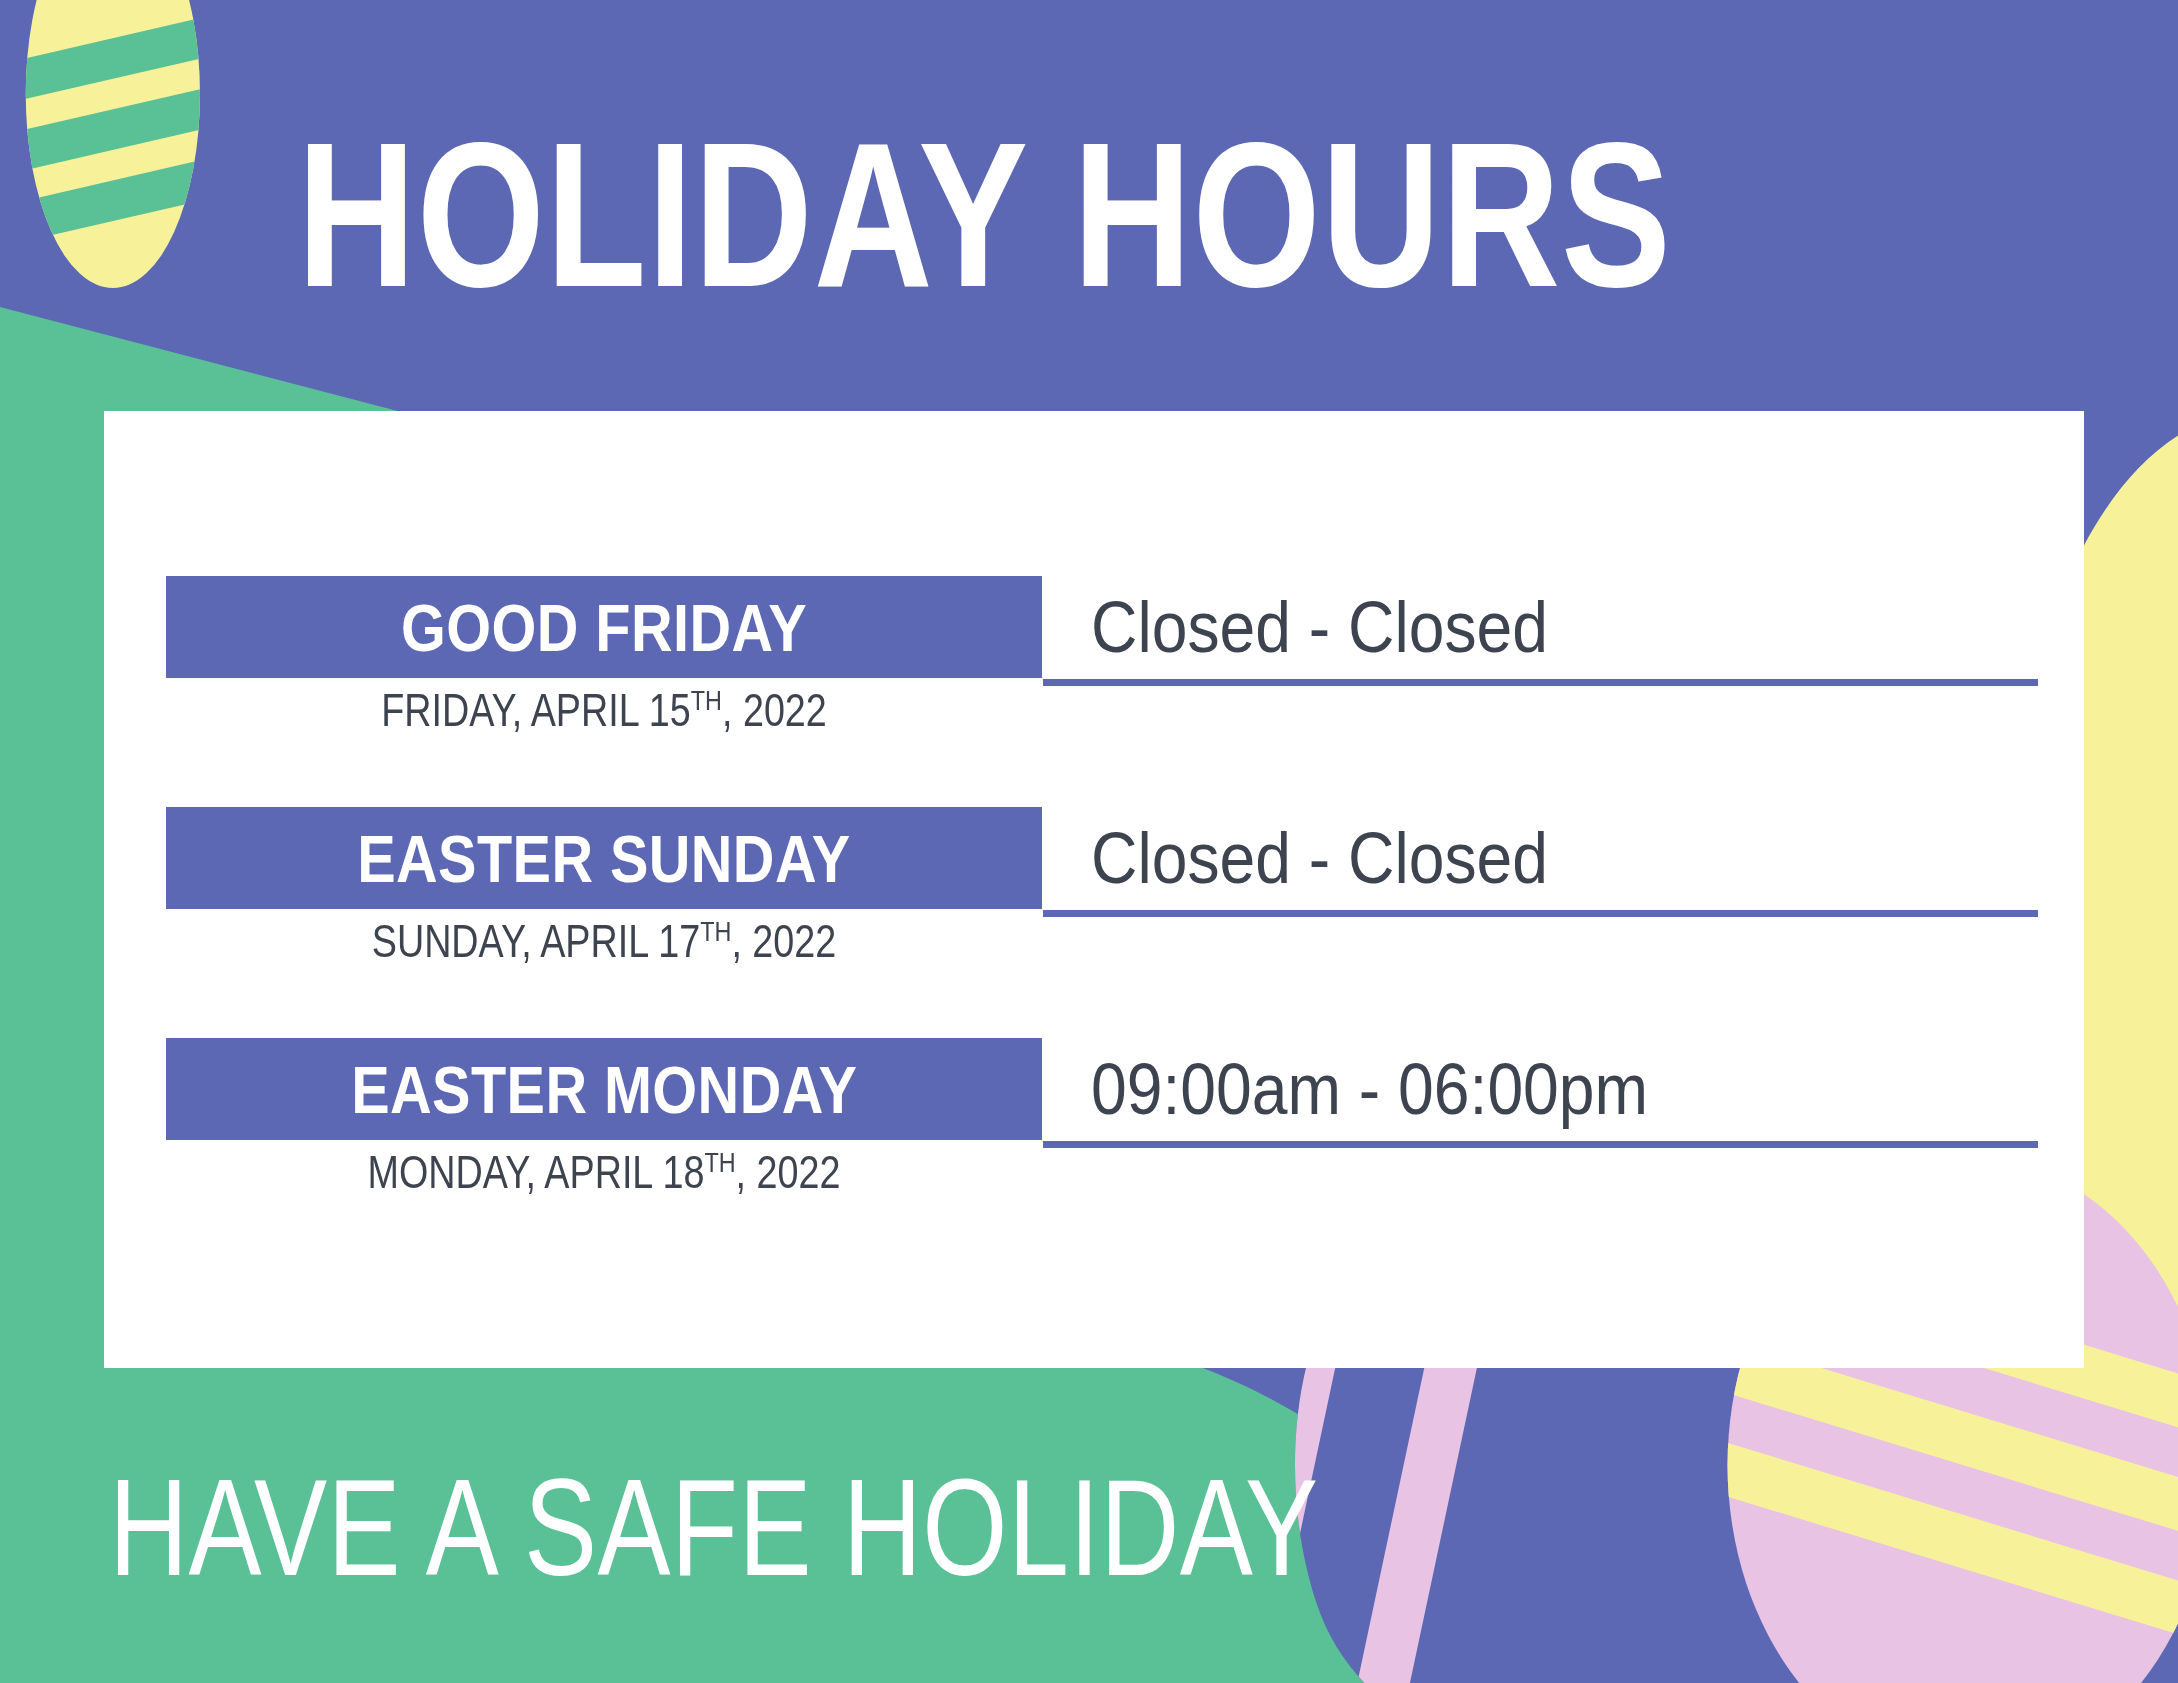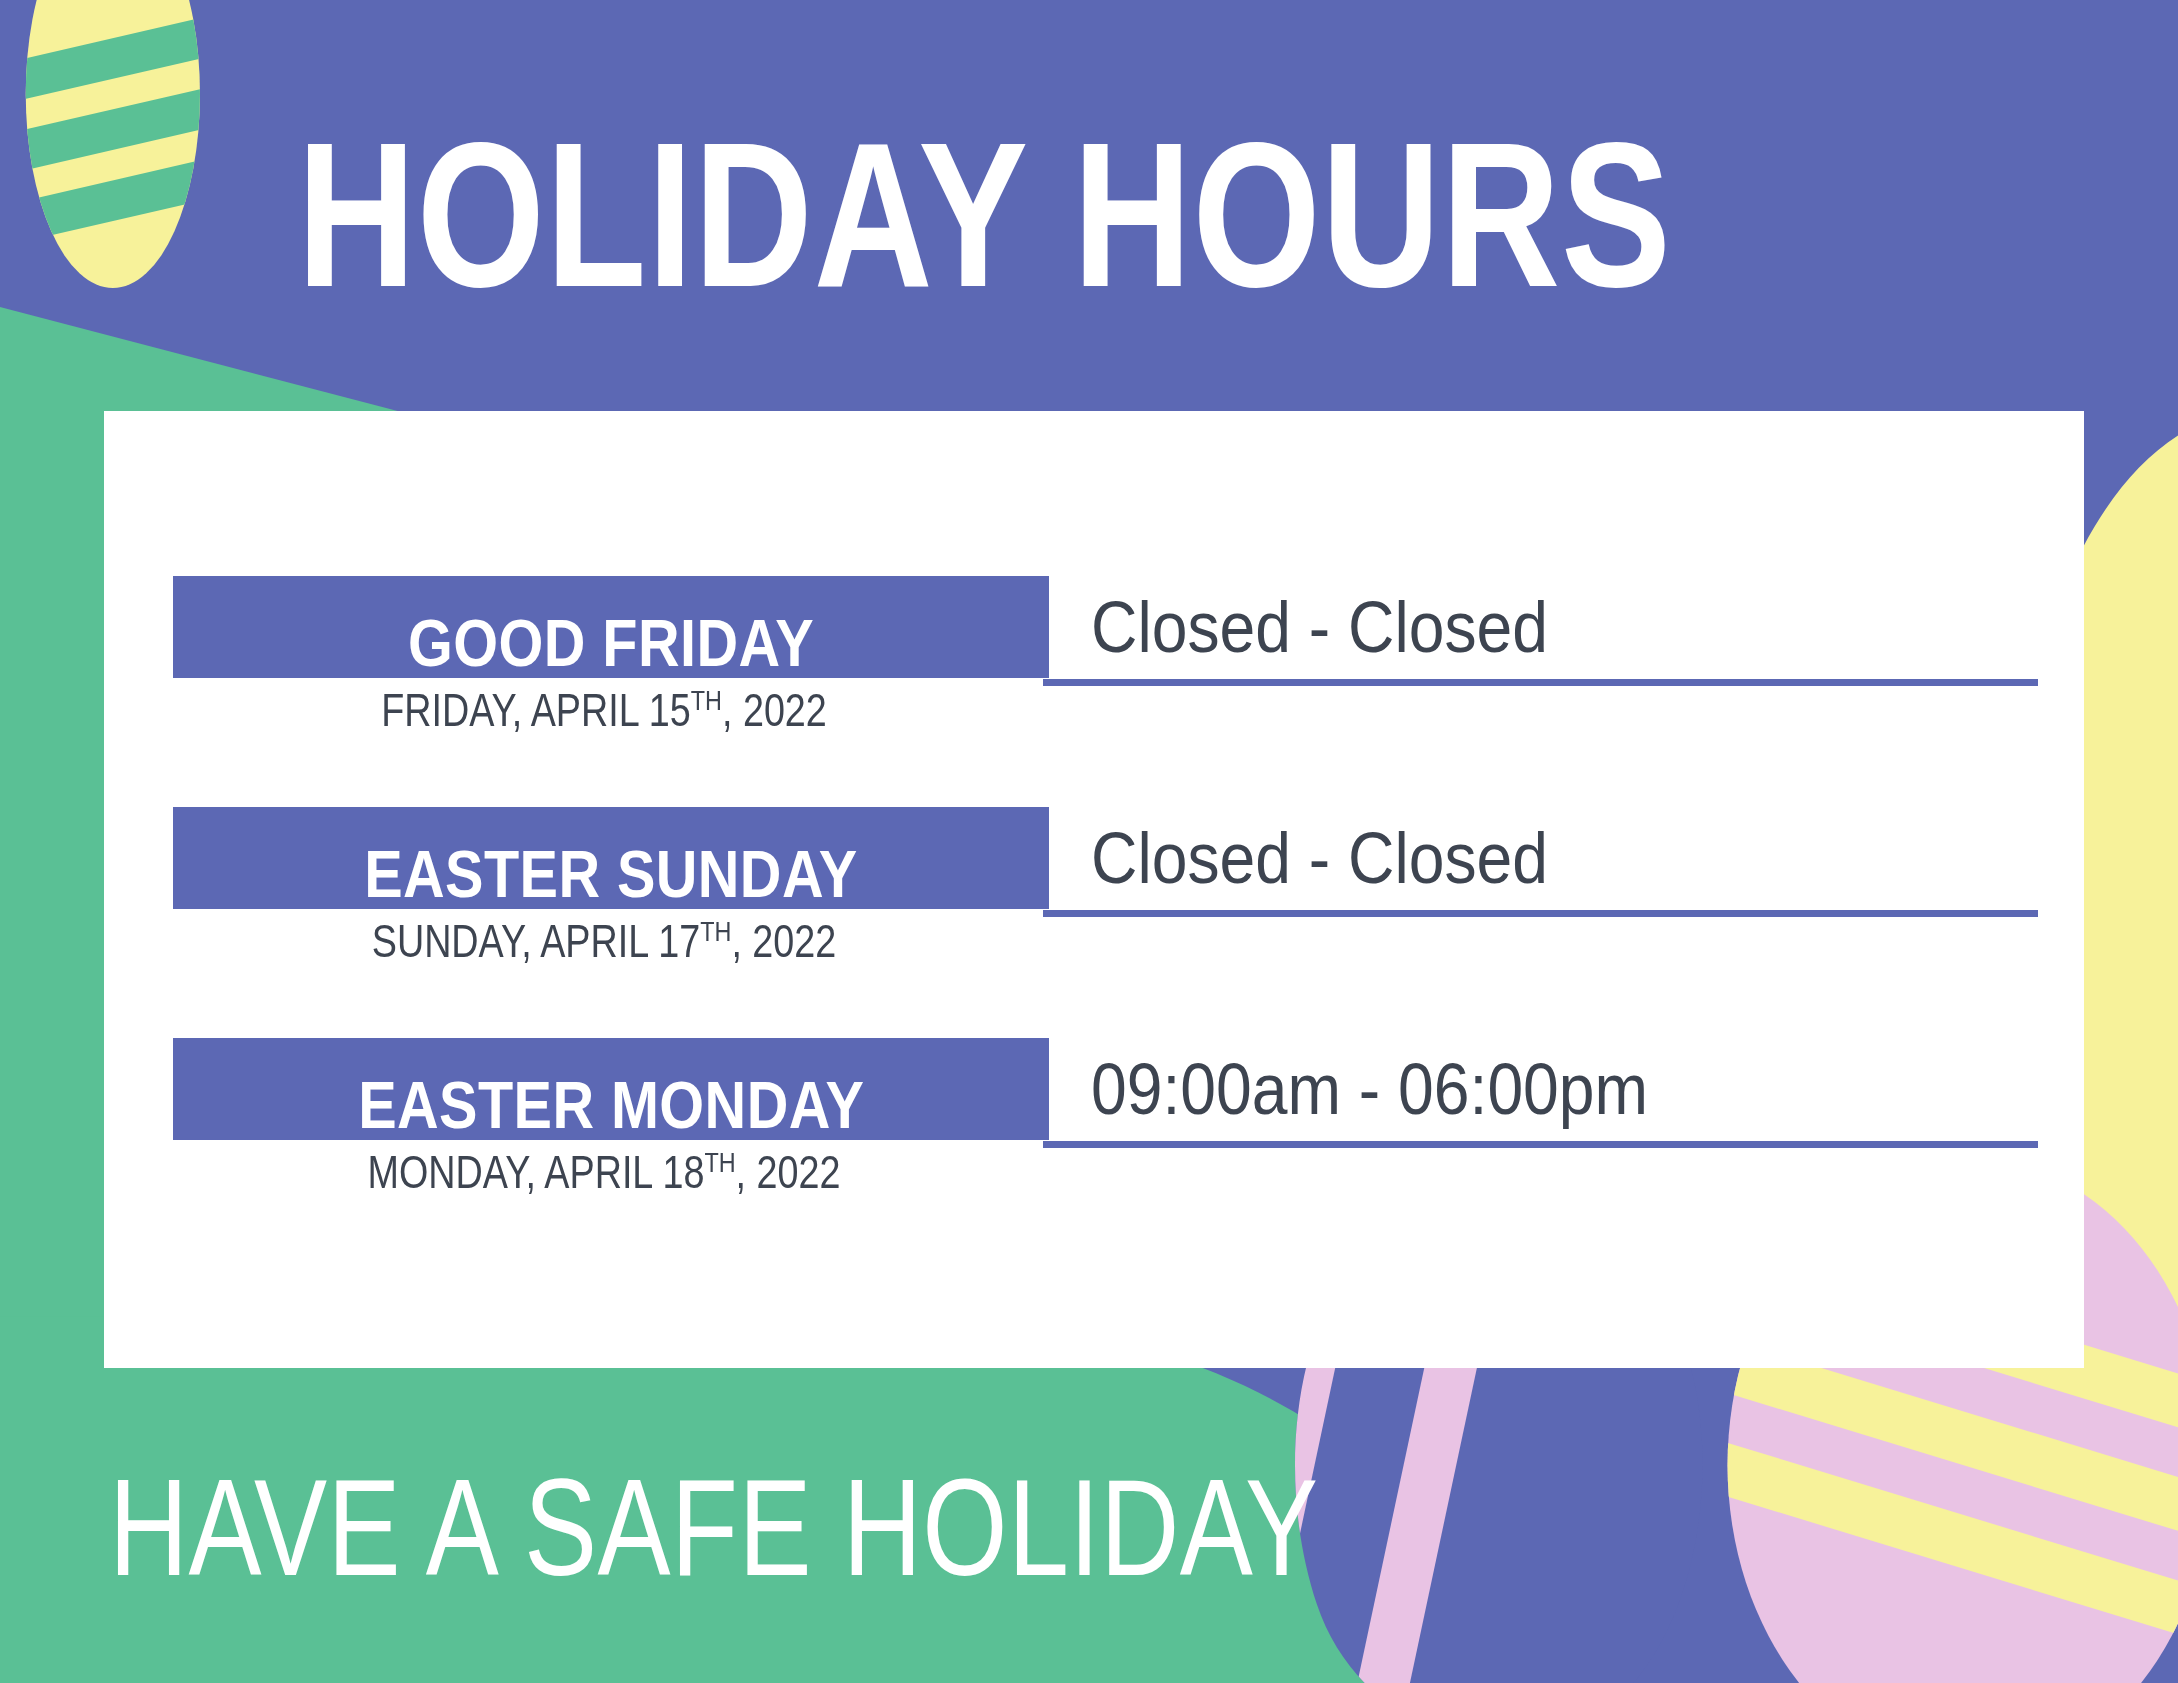--- a/index.html
+++ b/index.html
@@ -65,23 +65,22 @@
   #row-2 { top: 627px; }
 
   .name-bar {
     position: absolute;
     left: 62px;
     top: 0;
     width: 876px;
     height: 102px;
     background: #5c68b4;
     display: flex;
-    align-items: flex-end;
+    align-items: center;
     justify-content: center;
-    margin-left: 7px;
   }
   .name-bar .name-text {
     color: #ffffff;
     font-size: 67px;
     line-height: 71px;
     font-weight: 700;
     letter-spacing: 0.5px;
     transform: scaleX(0.86);
     white-space: nowrap;
   }

